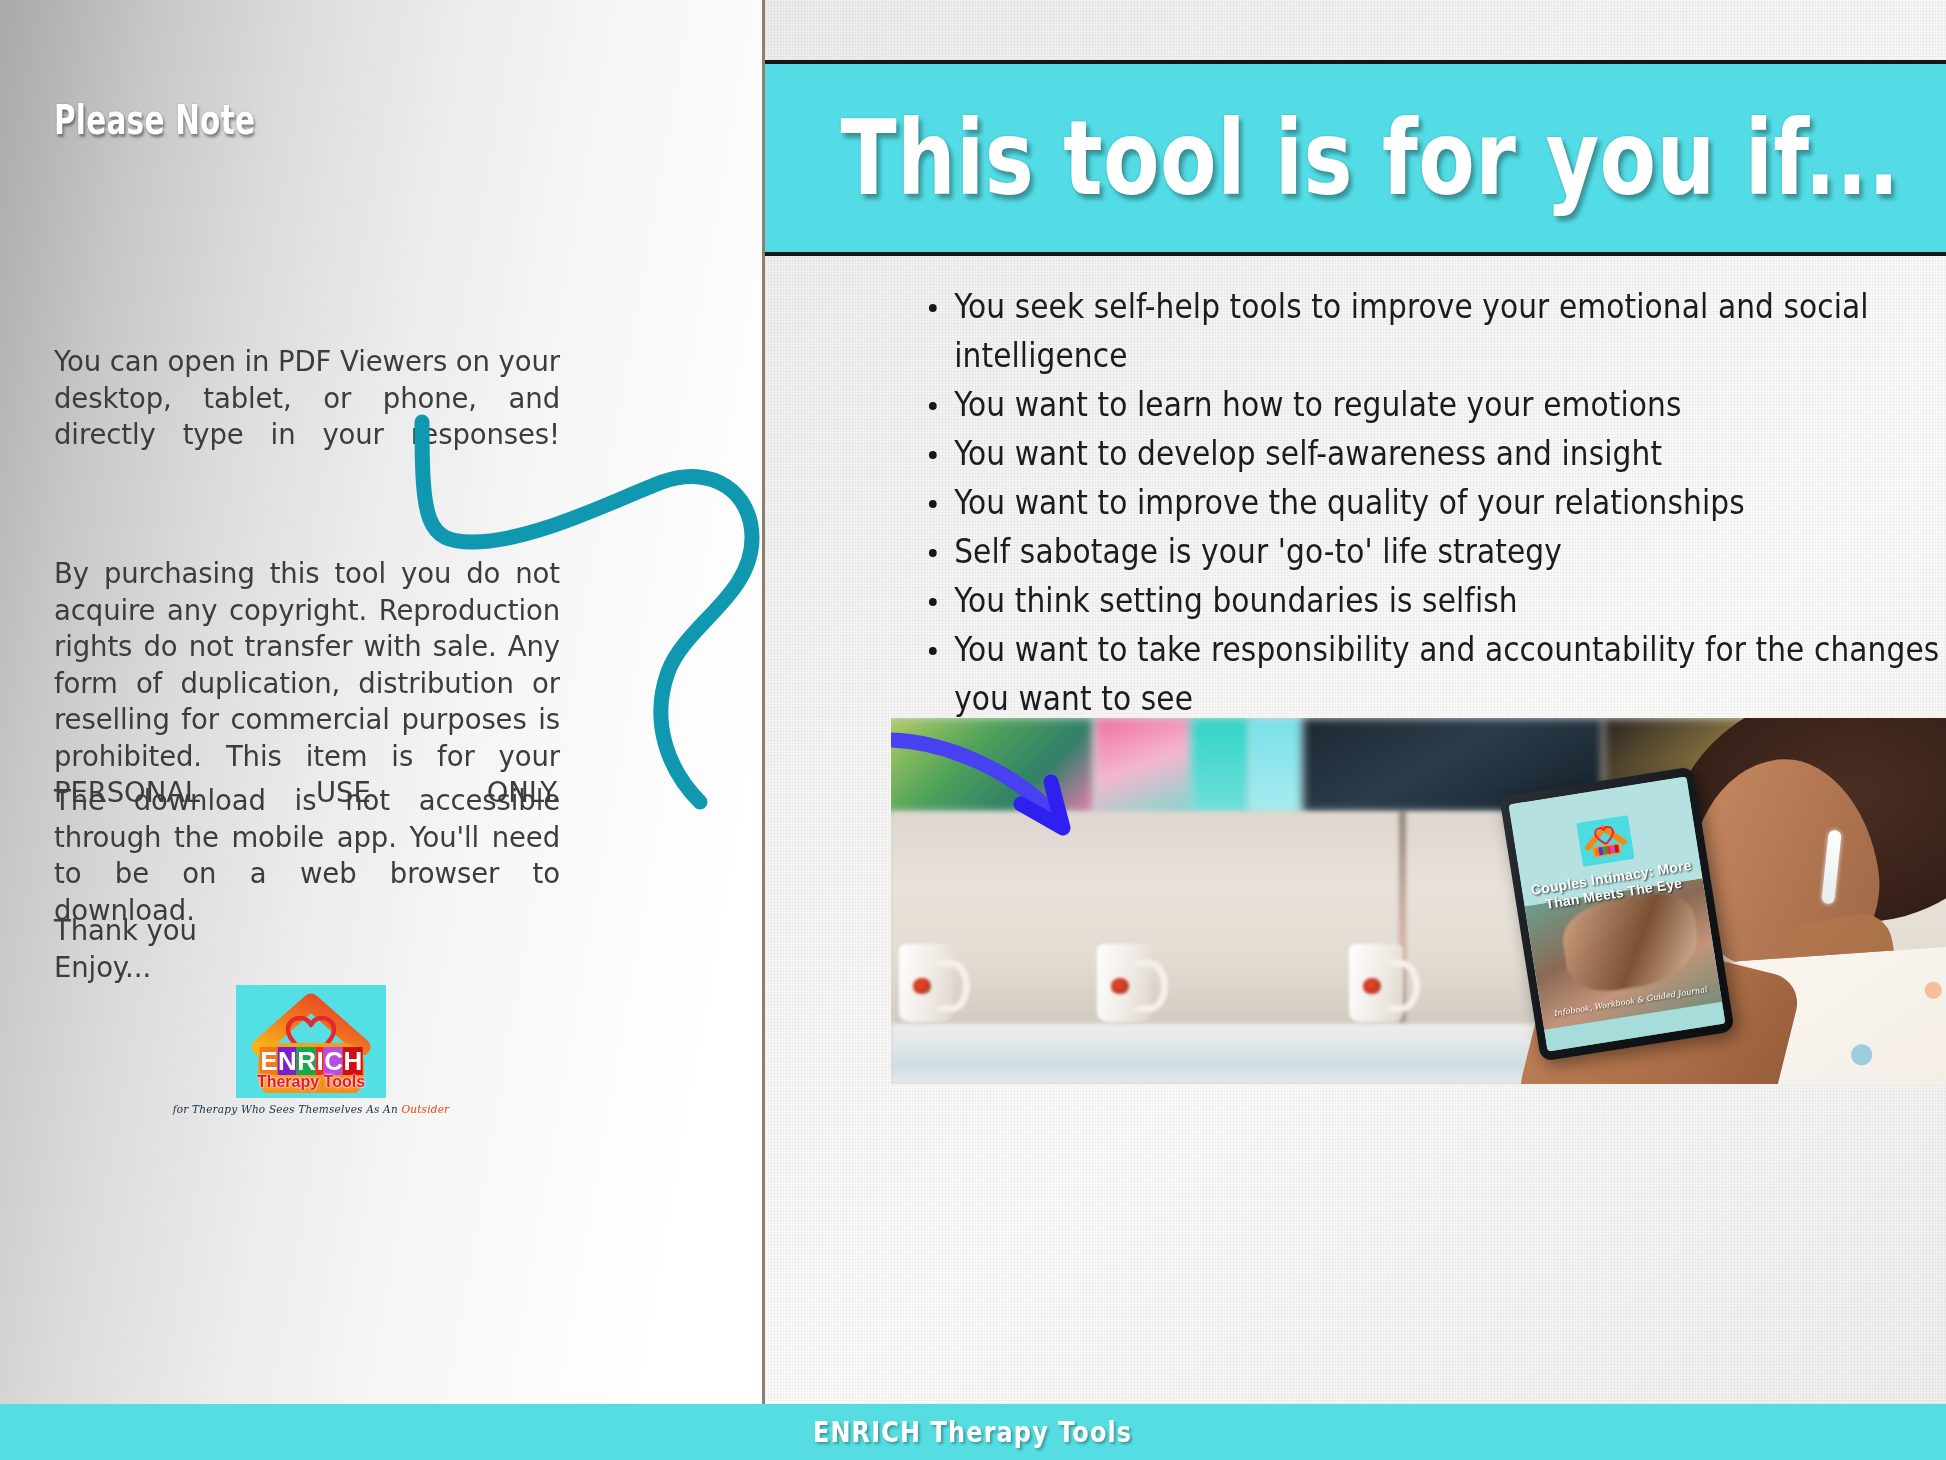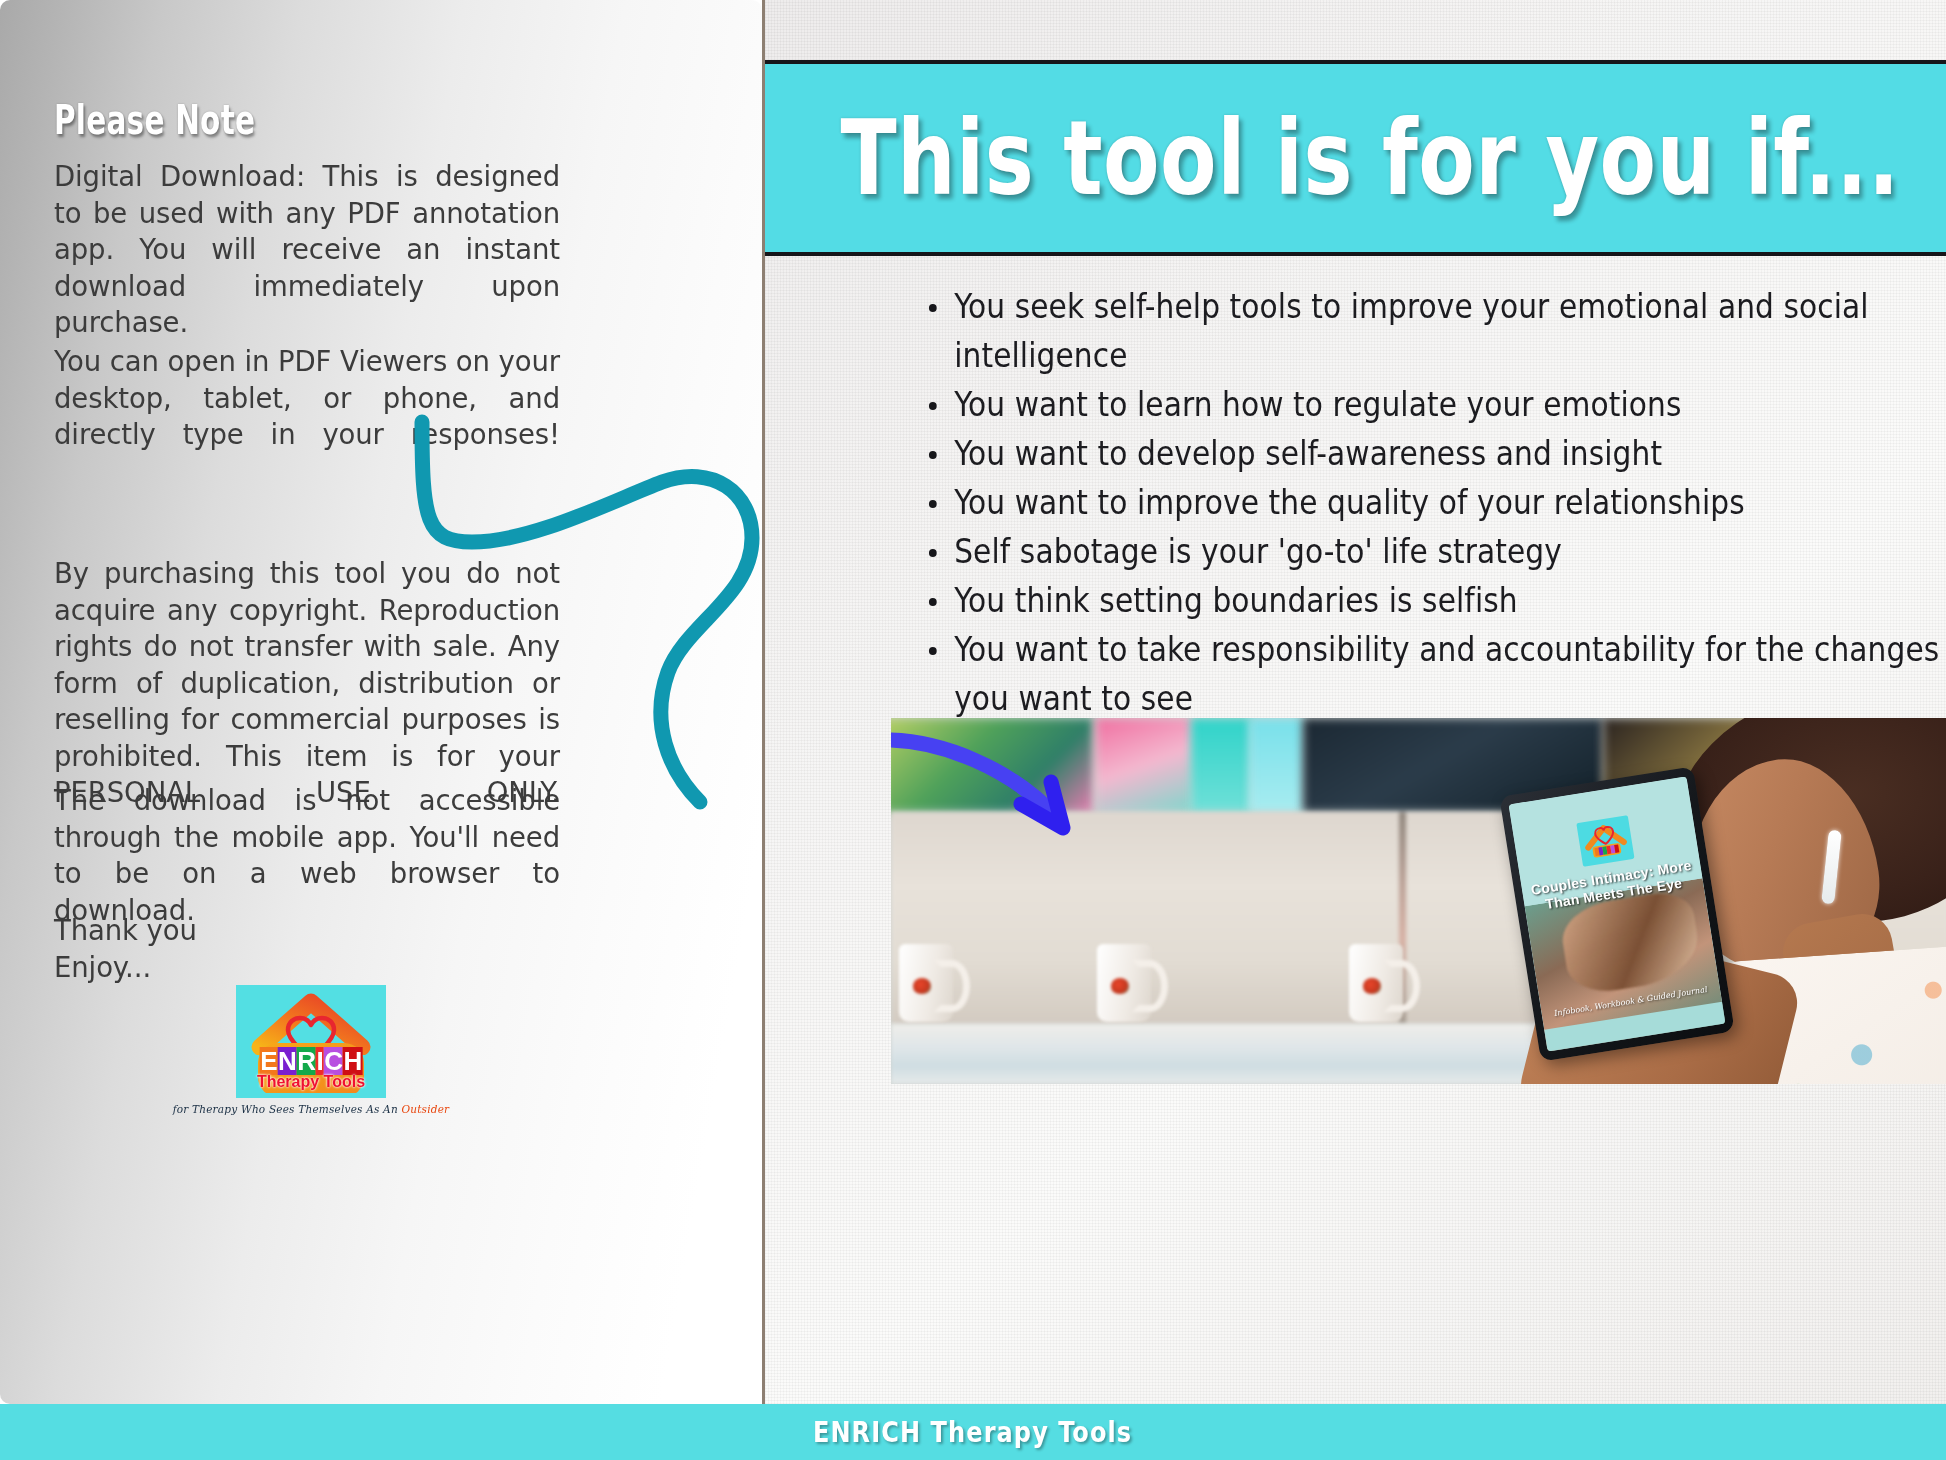--- a/index.html
+++ b/index.html
@@ -36,21 +36,20 @@
         #a9a9a9 0%,
         #b4b4b4 6%,
         #c8c8c8 16%,
         #dcdcdc 30%,
         #ececec 46%,
         #f6f6f6 62%,
         #fbfbfb 76%,
         #ffffff 90%,
         #ffffff 100%);
     overflow: hidden;
-    border-radius: 10px;
   }
 
   .please-note {
     position: absolute;
     left: 54px;
     top: 96px;
     font-family: "Liberation Sans Narrow", "DejaVu Sans Condensed", "Liberation Sans", sans-serif;
     font-weight: 700;
     font-size: 41px;
     letter-spacing: 0.3px;
@@ -520,23 +519,20 @@
 </style>
 </head>
 <body>
 
 <div id="canvas">
 
   <div class="left-panel">
 
     <div class="please-note">Please Note</div>
 
-    <div class="note-body" id="para-1">
-      <p>Digital Download: This is designed to be used with any PDF annotation app. You will receive an instant download immediately upon purchase.</p>
-    </div>
 
     <div class="note-body" id="para-2">
       <p>You can open in PDF Viewers on your desktop, tablet, or phone, and directly type in your responses!</p>
     </div>
 
     <div class="note-body" id="para-4">
       <p>The download is not accessible through the mobile app. You'll need to be on a web browser to download.</p>
     </div>
 
     <div class="note-body" id="para-3">

